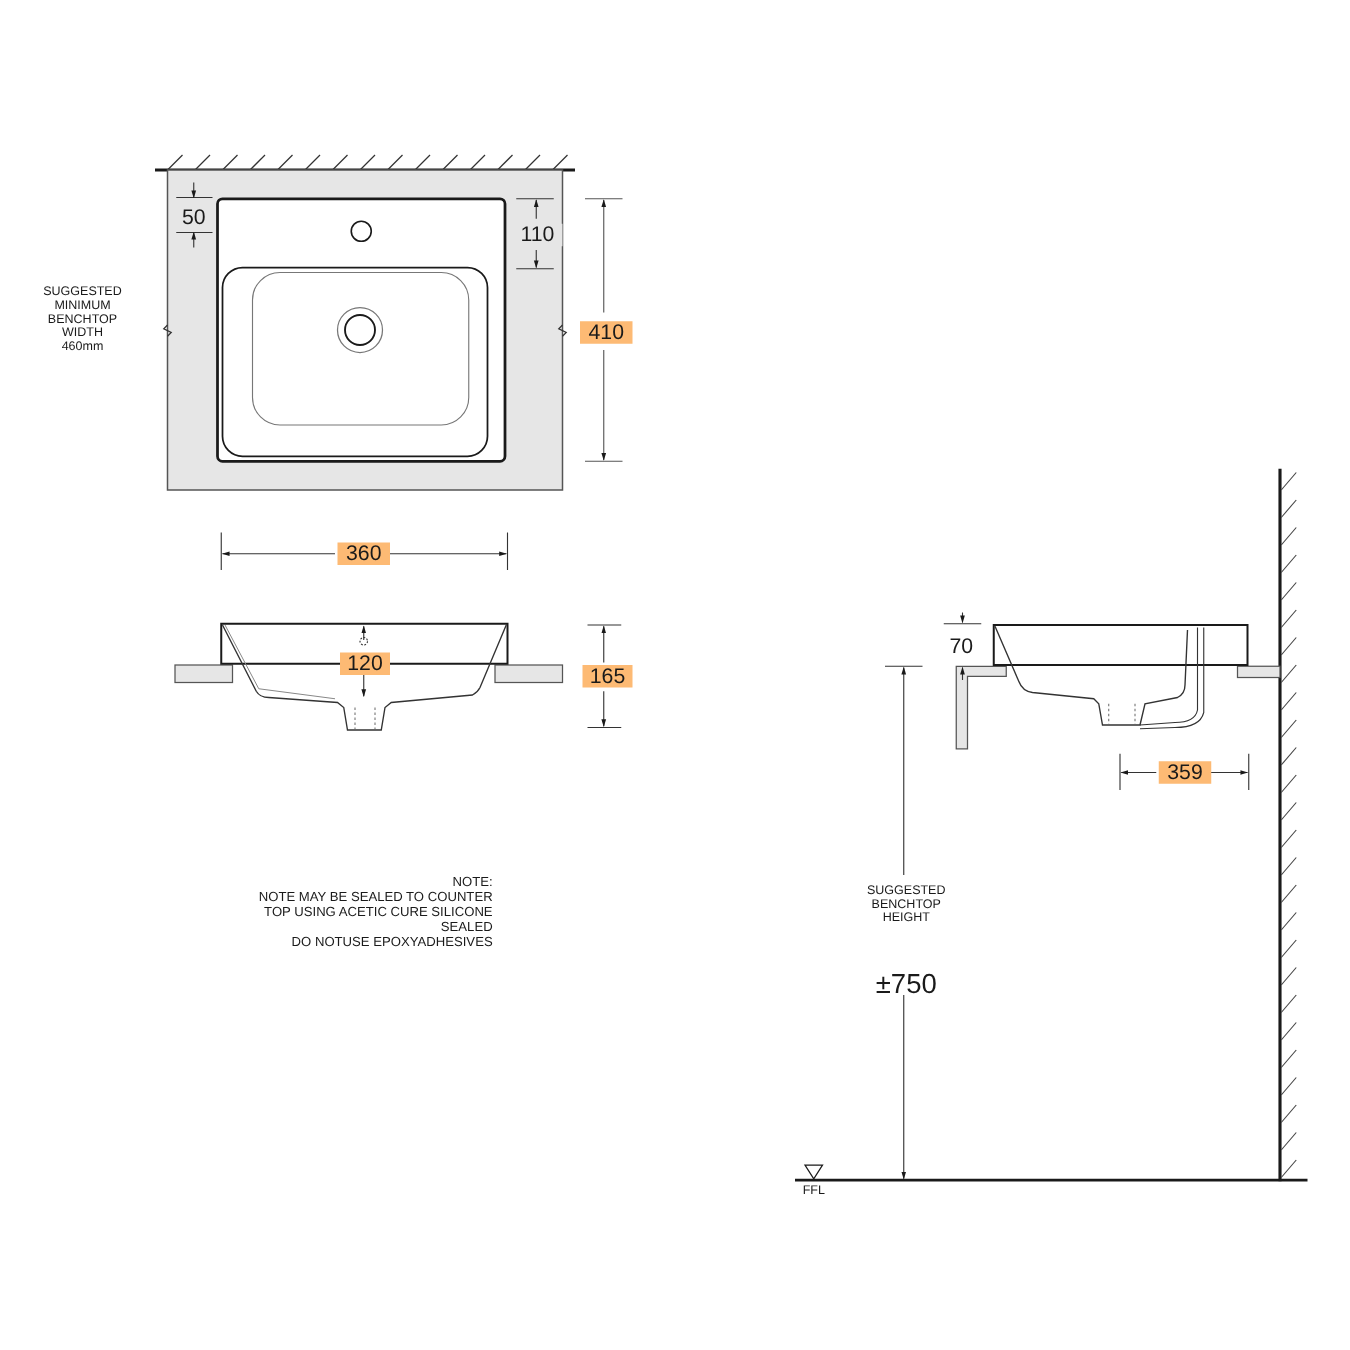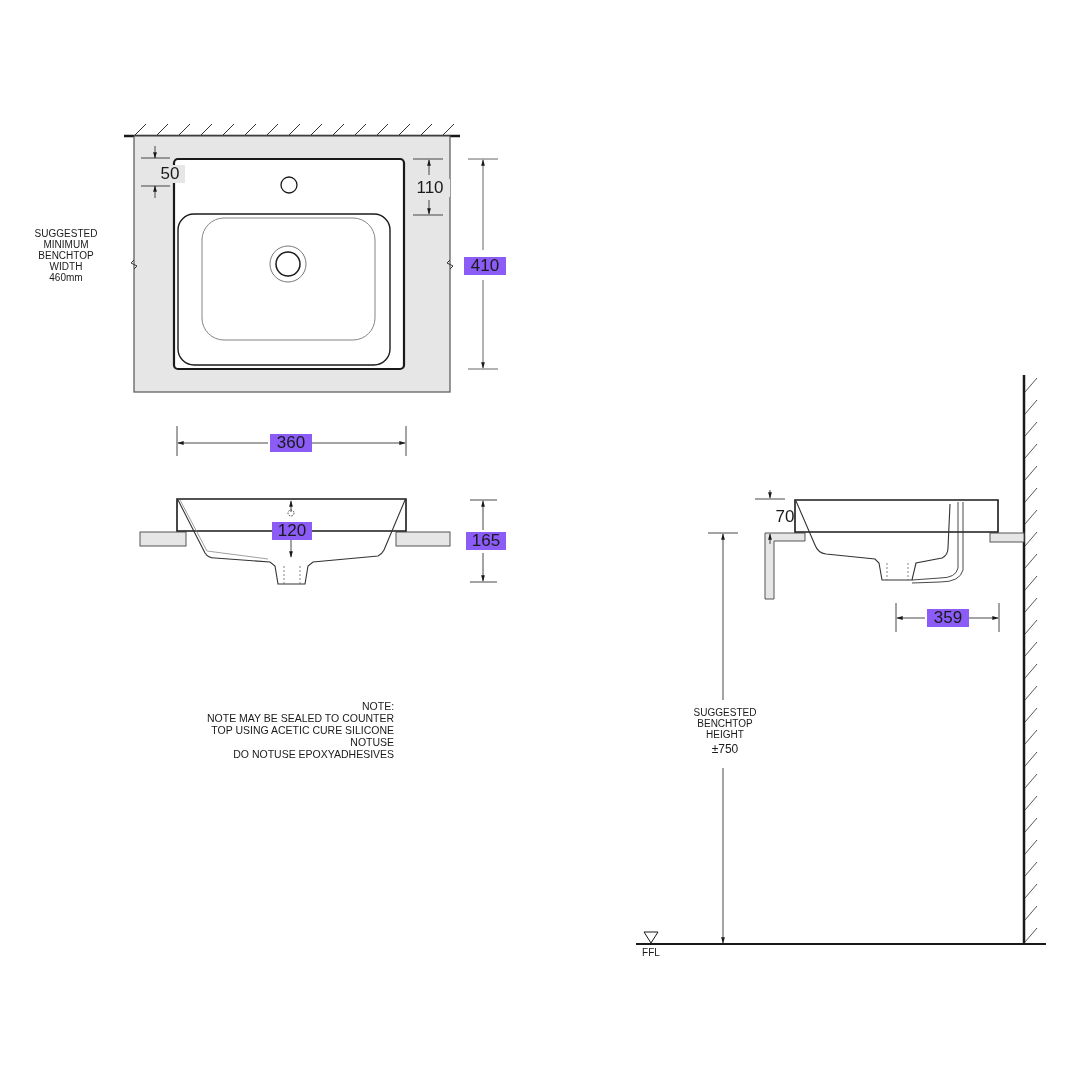--- a/index.html
+++ b/index.html
@@ -1,19 +1,19 @@
 <!DOCTYPE html>
 <html><head>
 <meta charset="utf-8">
 <style>
   html, body { margin: 0; padding: 0; background: #ffffff; }
   body { width: 1080px; height: 1080px; position: relative; overflow: hidden; font-family: "Liberation Sans", sans-serif; color: #1a1a1a; }
   svg { position: absolute; left: 0; top: 0; }
   .lbl { position: absolute; text-align: center; font-family: "Liberation Sans", sans-serif; color: #1a1a1a; white-space: nowrap; }
-  .dim { font-size: 17px; background: #8b5cf6; padding: 0 2px; line-height: 18px; }
+  .dim { font-size: 17px; background: #fdba74; padding: 0 2px; line-height: 18px; }
   .dim-nobg { font-size: 17px; line-height: 18px; }
   .small { font-size: 10px; line-height: 11px; text-align: center; }
   .note { position: absolute; font-size: 10.5px; line-height: 12px; text-align: right; }
 </style>
 </head>
 <body>
 
 <svg width="1080" height="1080" viewBox="0 0 1080 1080">
   <defs>
     <marker id="arr" viewBox="0 0 10 10" refX="9" refY="5" markerWidth="7" markerHeight="7" orient="auto-start-reverse">
@@ -175,39 +175,39 @@
 </svg>
 
 <div class="lbl small" style="left:20px; top:228px; width:92px;">
   <div>SUGGESTED</div>
   <div>MINIMUM</div>
   <div>BENCHTOP</div>
   <div>WIDTH</div>
   <div>460mm</div>
 </div>
 
-<div class="lbl dim" style="left:155px; top:165px; width:26px; background:#e6e6e6;">50</div>
+<div class="lbl dim" style="left:140px; top:165px; width:26px; background:#e6e6e6;">50</div>
 <div class="lbl dim" style="left:410px; top:179px; width:36px; background:#e6e6e6;">110</div>
 <div class="lbl dim" style="left:464px; top:257px; width:38px;">410</div>
 <div class="lbl dim" style="left:270px; top:434px; width:38px;">360</div>
 
 <div class="lbl dim" style="left:272px; top:522px; width:36px;">120</div>
 <div class="lbl dim" style="left:466px; top:532px; width:36px;">165</div>
 
 <div class="note" style="left:207px; top:700px;">
   <div>NOTE:</div>
   <div>NOTE MAY BE SEALED TO COUNTER</div>
   <div>TOP USING ACETIC CURE SILICONE</div>
-  <div>NOTUSE</div>
+  <div>SEALED</div>
   <div>DO NOTUSE EPOXYADHESIVES</div>
 </div>
 
-<div class="lbl dim-nobg" style="left:755px; top:508px; width:28px;margin-left:16px;">70</div>
+<div class="lbl dim-nobg" style="left:755px; top:508px; width:28px;">70</div>
 <div class="lbl dim" style="left:927px; top:609px; width:38px;">359</div>
 
 <div class="lbl small" style="left:680px; top:707px; width:90px; background:#fff;">
   <div>SUGGESTED</div>
   <div>BENCHTOP</div>
   <div>HEIGHT</div>
-  <div style="font-size:12px; line-height:19px;">±750</div>
+  <div style="font-size:22px; line-height:19px;margin-top:37px;">±750</div>
 </div>
 
 <div class="lbl small" style="left:638px; top:947px; width:26px;">FFL</div>
 
 </body></html>

